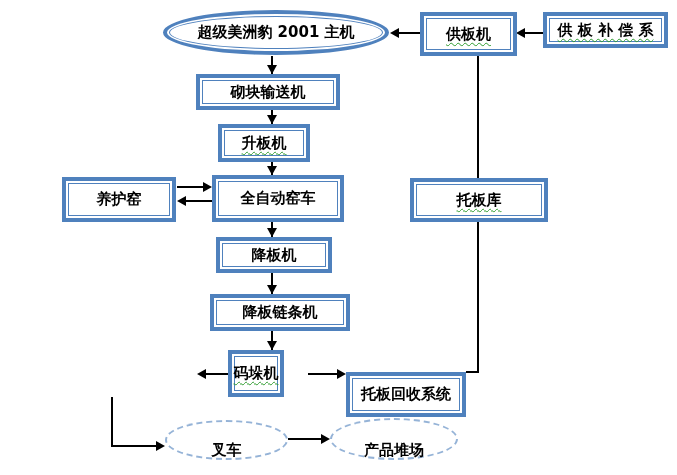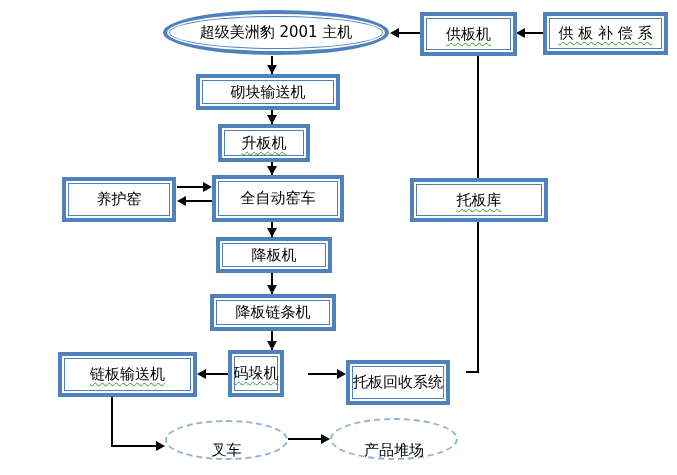--- a/index.html
+++ b/index.html
@@ -10,21 +10,21 @@
   
   .box{
     position:absolute;box-sizing:border-box;background:#fff;
     border:4px solid #4F81BD;z-index:2;
     display:flex;align-items:center;justify-content:center;
   }
   .box::before{
     content:'';position:absolute;inset:2px;border:1px solid #4F81BD;pointer-events:none;
   }
   .label{
-    position:relative;z-index:3;color:#000;font-weight:normal;font-size:15px;
+    position:relative;z-index:3;color:#000;font-weight:bold;font-size:15px;
     white-space:nowrap;line-height:1;
   }
   .squiggle{
     text-decoration-line:underline;text-decoration-style:wavy;
     text-decoration-color:#2e9b2e;text-decoration-thickness:1px;
     text-underline-offset:3px;
     text-align:right;
   }
   
   .ellipse{
@@ -90,21 +90,21 @@
   <div class="ah right" style="left:321px;top:434px"></div>
 
   <div class="ellipse" style="left:163px;top:10px;width:226px;height:45px">
     <span class="label">超级美洲豹 2001 主机</span>
   </div>
 
   <div class="box" style="left:420px;top:12px;width:97px;height:44px">
     <span class="label squiggle">供板机</span>
   </div>
 
-  <div class="box" style="left:543px;top:12px;width:125px;height:43px">
+  <div class="box" style="left:543px;top:12px;width:125px;height:36px">
     <span class="label squiggle">供 板 补 偿 系</span>
   </div>
 
   <div class="box" style="left:196px;top:74px;width:144px;height:36px">
     <span class="label">砌块输送机</span>
   </div>
 
   <div class="box" style="left:218px;top:124px;width:92px;height:38px">
     <span class="label squiggle">升板机</span>
   </div>
@@ -118,33 +118,30 @@
   </div>
 
   <div class="box" style="left:410px;top:178px;width:138px;height:44px">
     <span class="label squiggle">托板库</span>
   </div>
 
   <div class="box" style="left:216px;top:237px;width:116px;height:36px">
     <span class="label">降板机</span>
   </div>
 
-  <div class="box" style="left:210px;top:294px;width:126px;height:37px">
+  <div class="box" style="left:210px;top:294px;width:140px;height:37px">
     <span class="label">降板链条机</span>
   </div>
 
-  <div class="box" style="left:58px;top:352px;width:139px;height:45px">
-    <span class="label squiggle">链板输送机</span>
-  </div>
 
   <div class="box" style="left:228px;top:350px;width:56px;height:47px">
     <span class="label squiggle">码垛机</span>
   </div>
 
-  <div class="box" style="left:346px;top:360px;width:104px;height:45px">
+  <div class="box" style="left:346px;top:372px;width:120px;height:45px">
     <span class="label">托板回收系统</span>
   </div>
 
   <div class="dashed-ellipse" style="left:165px;top:420px;width:123px;height:40px">
     <span class="label">叉车</span>
   </div>
 
   <div class="dashed-ellipse" style="left:330px;top:418px;width:128px;height:42px">
     <span class="label">产品堆场</span>
   </div>

